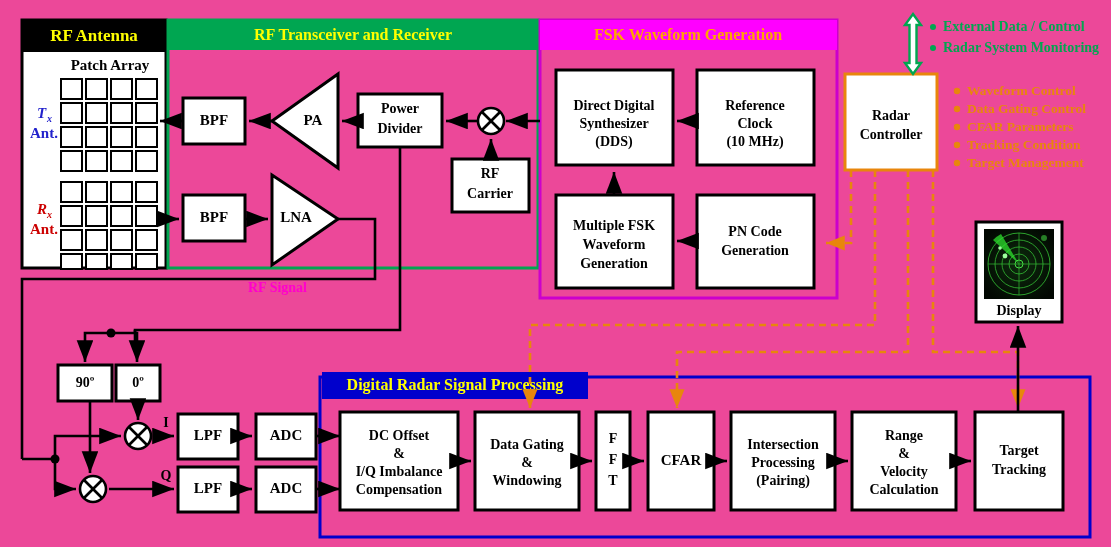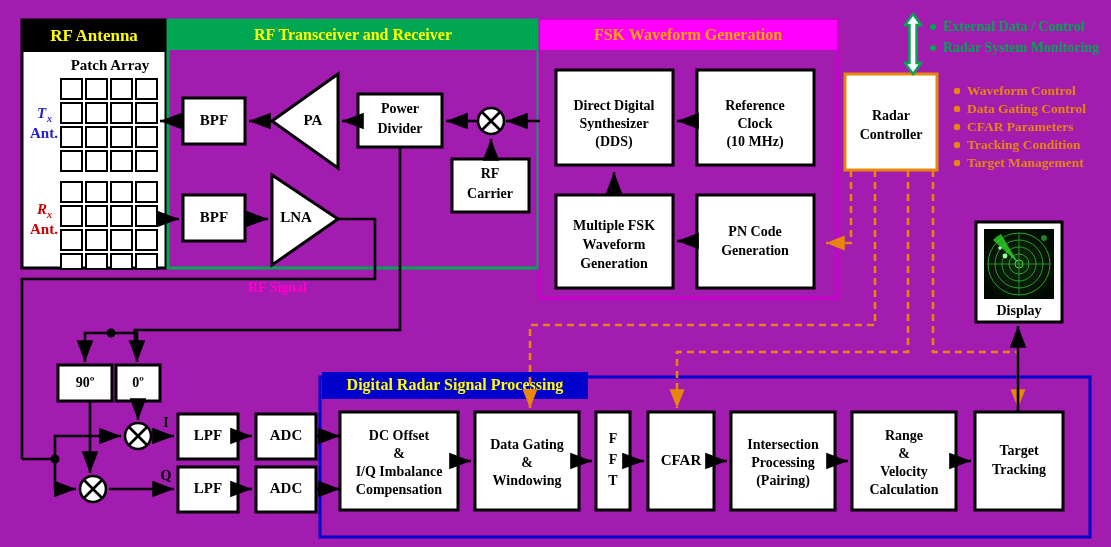--- a/index.html
+++ b/index.html
@@ -1,17 +1,17 @@
 <!DOCTYPE html>
 <html><head>
 <meta charset="utf-8">
 <style>
   html,body{margin:0;padding:0;background:#ffffff;}
   body{width:1111px;height:547px;font-family:"Liberation Serif",serif;}
-  #root{position:relative;width:1111px;height:547px;overflow:hidden;background:#a21caf;}
+  #root{position:relative;width:1111px;height:547px;overflow:hidden;background:#ec4899;}
   svg{display:block;}
   .blk{fill:#ffffff;stroke:#000000;stroke-width:3;}
   .lbl{font-family:"Liberation Serif",serif;font-weight:bold;fill:#000000;text-anchor:middle;dominant-baseline:middle;}
   .wire{stroke:#000000;stroke-width:2.6;fill:none;}
   .ctrl{stroke:#E8860C;stroke-width:2.6;fill:none;stroke-dasharray:7 5;}
   .panelttl{font-family:"Liberation Serif",serif;font-weight:bold;text-anchor:middle;dominant-baseline:middle;}
   .bullet{font-family:"Liberation Serif",serif;font-weight:bold;dominant-baseline:middle;}
 </style>
 </head>
 <body>

